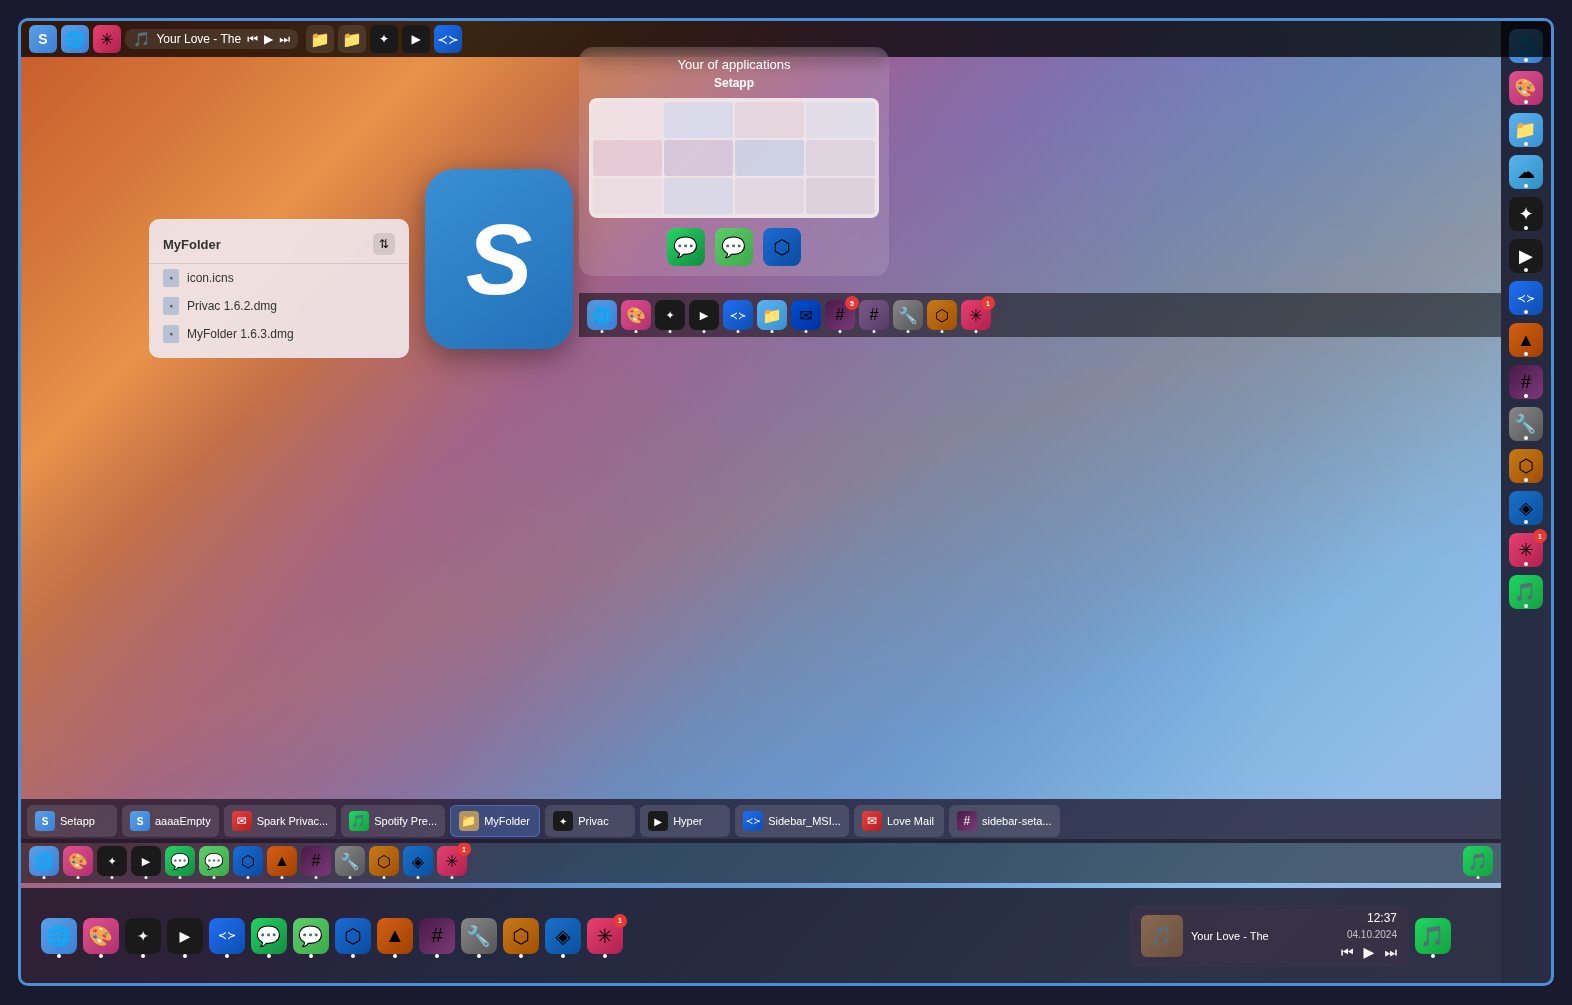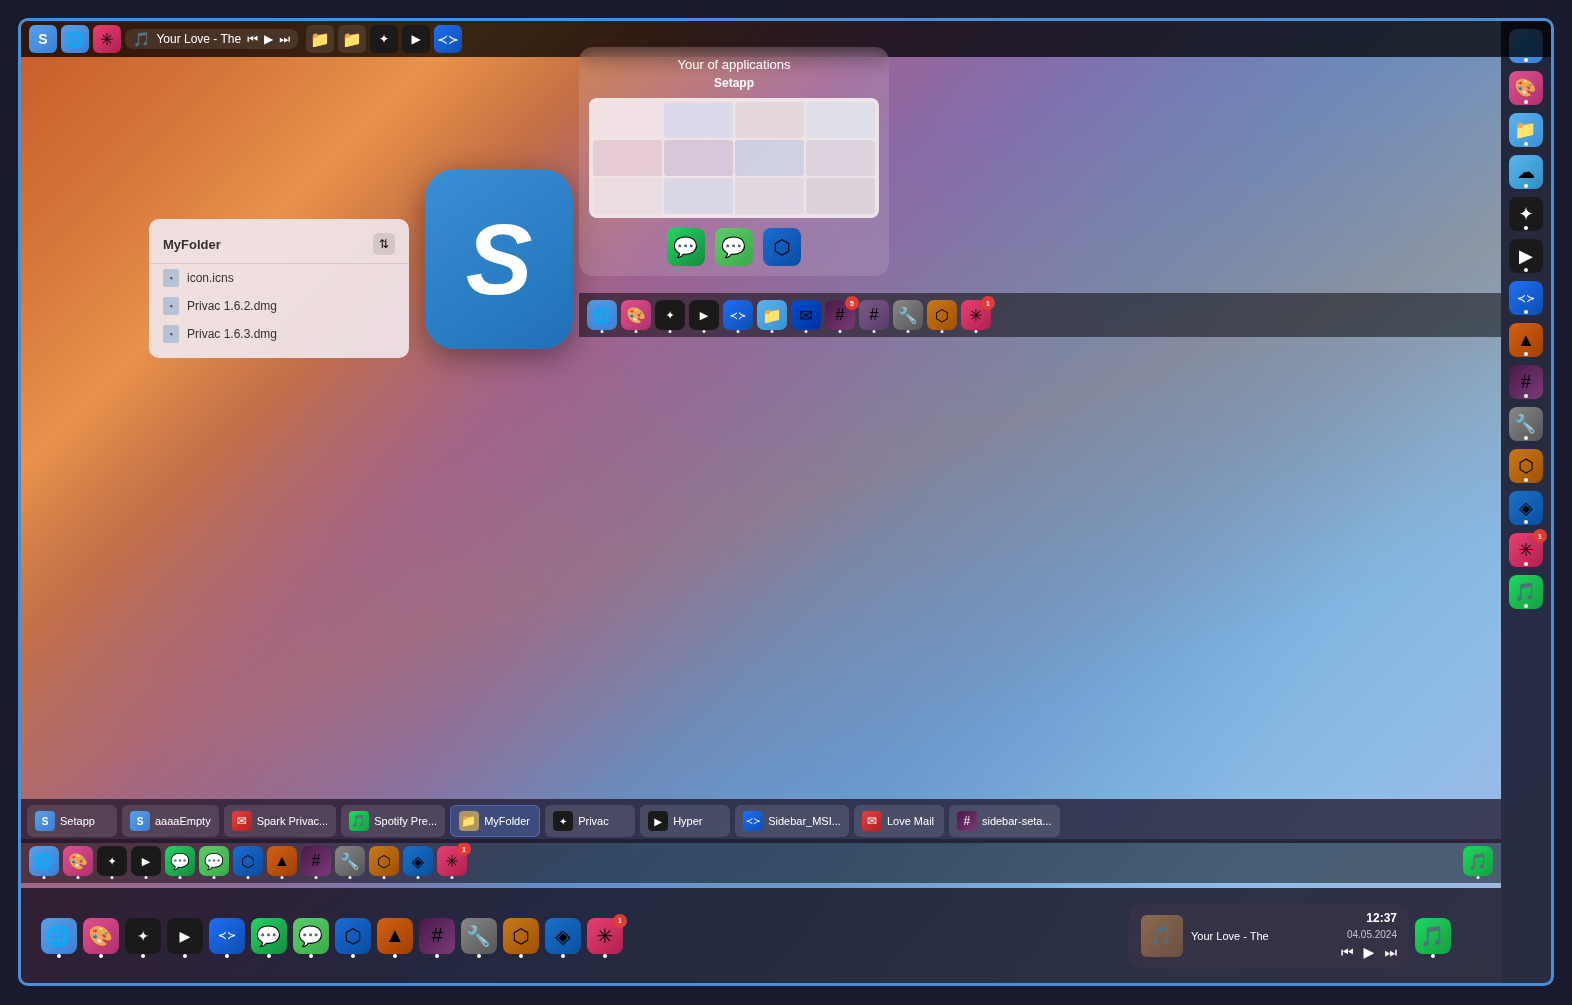--- a/index.html
+++ b/index.html
@@ -452,21 +452,21 @@
 
     .track-controls {
       display: flex;
       flex-direction: column;
       align-items: flex-end;
       gap: 4px;
     }
 
     .time-display {
       font-size: 12px;
-      font-weight: 700;
+      font-weight: 400;
       margin-left: 20px;
     }
 
     .date-display {
       font-size: 10px;
       color: rgba(255,255,255,0.7);
     }
 
     .playback-controls {
       display: flex;
@@ -575,21 +575,21 @@
     <div class="myfolder-item">
       <div class="file-icon">▪</div>
       <span>icon.icns</span>
     </div>
     <div class="myfolder-item">
       <div class="file-icon">▪</div>
       <span>Privac 1.6.2.dmg</span>
     </div>
     <div class="myfolder-item">
       <div class="file-icon">▪</div>
-      <span>Privac 1.6.3.dmg</span>
+      <span>MyFolder 1.6.3.dmg</span>
     </div>
   </div>
 
   <div class="sidebar-app-icon">
     <span class="sidebar-s-letter">S</span>
   </div>
 
   <div class="stack-popup">
     <div class="stack-title">Your of applications</div>
     <div class="setapp-label">Setapp</div>
@@ -757,21 +757,21 @@
         <span class="badge-red" style="font-size:7px">1</span>
       </div>
 
       <div class="now-playing-widget" style="margin-left:auto">
         <div class="album-thumb">🎵</div>
         <div class="track-info">
           <div class="track-title-dock">Your Love - The</div>
         </div>
         <div class="track-controls">
           <div class="time-display">12:37</div>
-          <div class="date-display">04.05.2024</div>
+          <div class="date-display">04.10.2024</div>
           <div class="playback-controls">
             <span>⏮</span>
             <span>▶</span>
             <span>⏭</span>
           </div>
         </div>
       </div>
 
       <div class="dock-icon icon-spotify">🎵<span class="dot"></span></div>
     </div>

